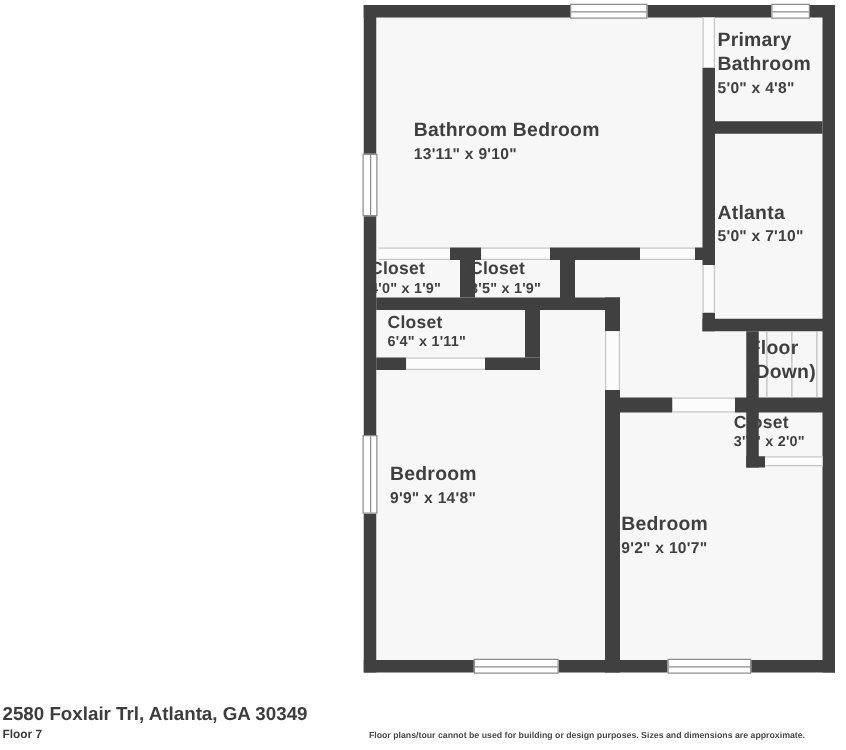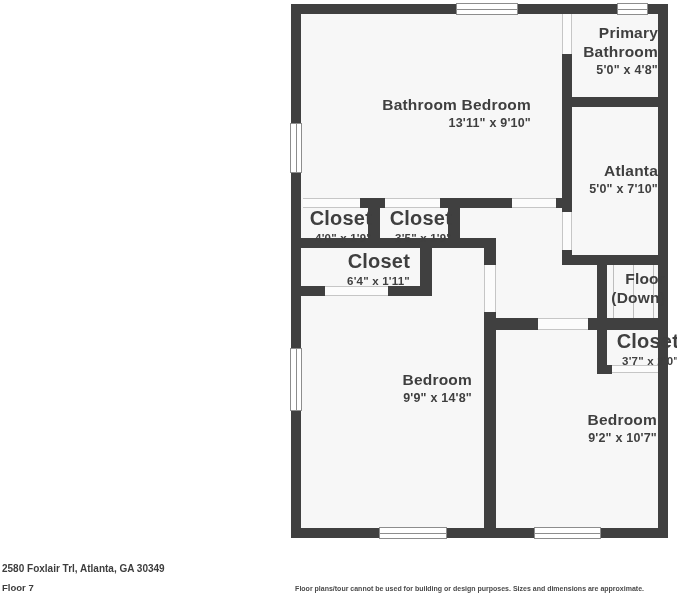--- a/index.html
+++ b/index.html
@@ -13,28 +13,28 @@
           border-bottom:1px solid var(--door_outline,#c6c6c6);box-sizing:border-box;}
   .door-v{background:#fcfcfc;border-left:1px solid var(--door_outline,#c6c6c6);
           border-right:1px solid var(--door_outline,#c6c6c6);box-sizing:border-box;}
   .window{background:#fff;border:1px solid var(--window_outline,#8d8d8d);box-sizing:border-box;}
   .window-h::after{content:"";position:absolute;left:0;right:0;top:50%;
           border-top:1px solid var(--window_outline,#8d8d8d);}
   .window-v::after{content:"";position:absolute;top:0;bottom:0;left:50%;
           border-left:1px solid var(--window_outline,#8d8d8d);}
   .window{position:absolute;}
   .tread{background:var(--stair_tread,#bdbdbd);}
-  .room-label{position:absolute;text-align:right;color:var(--label_text,#3f3f3f);
+  .room-label{position:absolute;text-align:left;color:var(--label_text,#3f3f3f);
           letter-spacing:.2px;}
   .room-label .name{display:block;font-size:15.5px;font-weight:bold;line-height:1.22;}
   .room-label .dims{display:block;font-size:12.5px;font-weight:bold;line-height:1.25;margin-top:1px;}
-  .room-label.small .name{font-size:20px;}
+  .room-label.small .name{font-size:14px;}
   .room-label.small .dims{font-size:11.5px;}
   .footer-text{position:absolute;color:var(--footer_text,#3d3d3d);font-weight:bold;}
-  .addr{left:2px;top:563px;font-size:10px;}
+  .addr{left:2px;top:563px;font-size:15px;}
   .floor-num{left:2px;top:582px;font-size:9.5px;}
   .disclaimer{right:33px;top:585px;font-size:7px;color:#4a4a4a;}
 </style>
 </head>
 <body>
 
 <div id="plan">
 
   <div class="abs floor" style="left:296px;top:9px;width:367px;height:524px;"></div>
 

